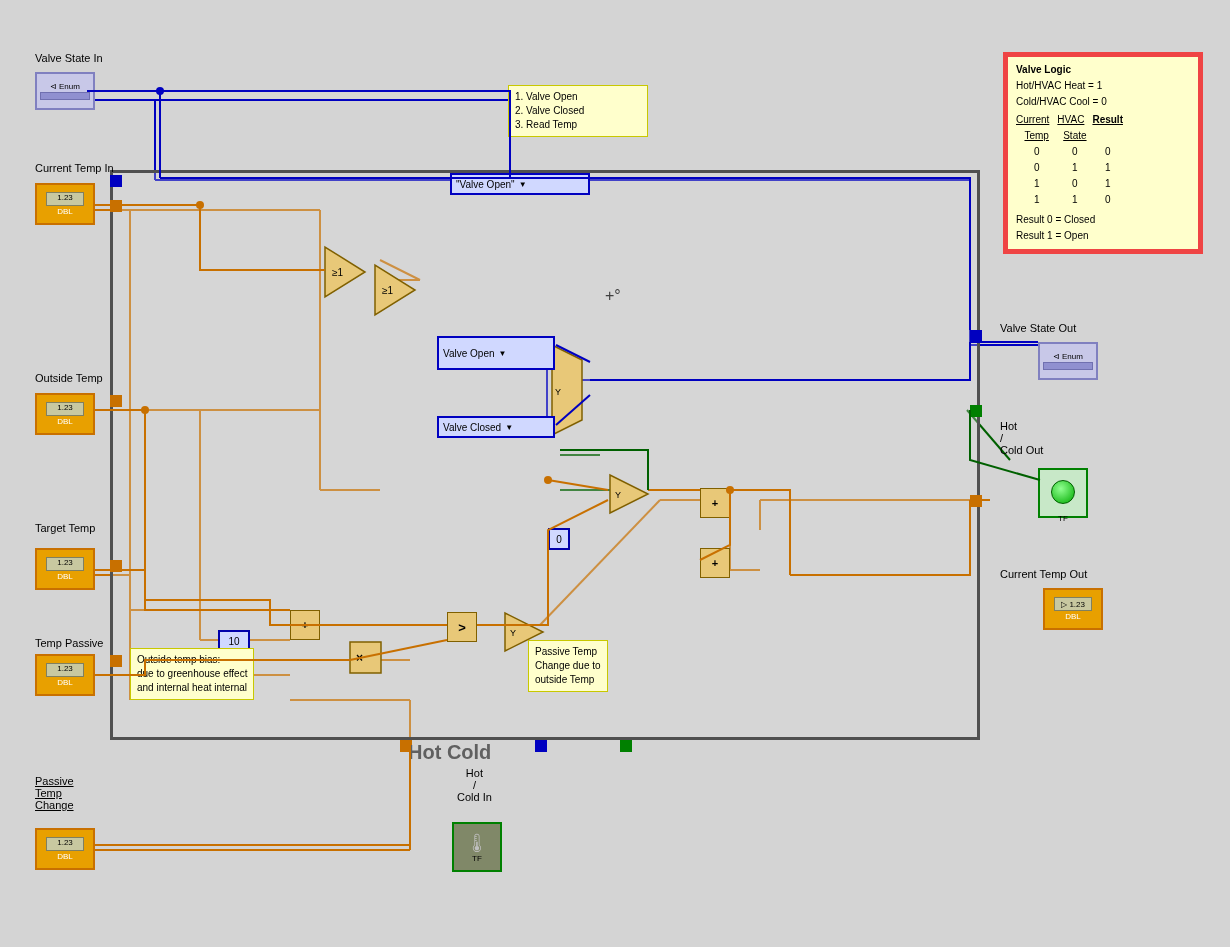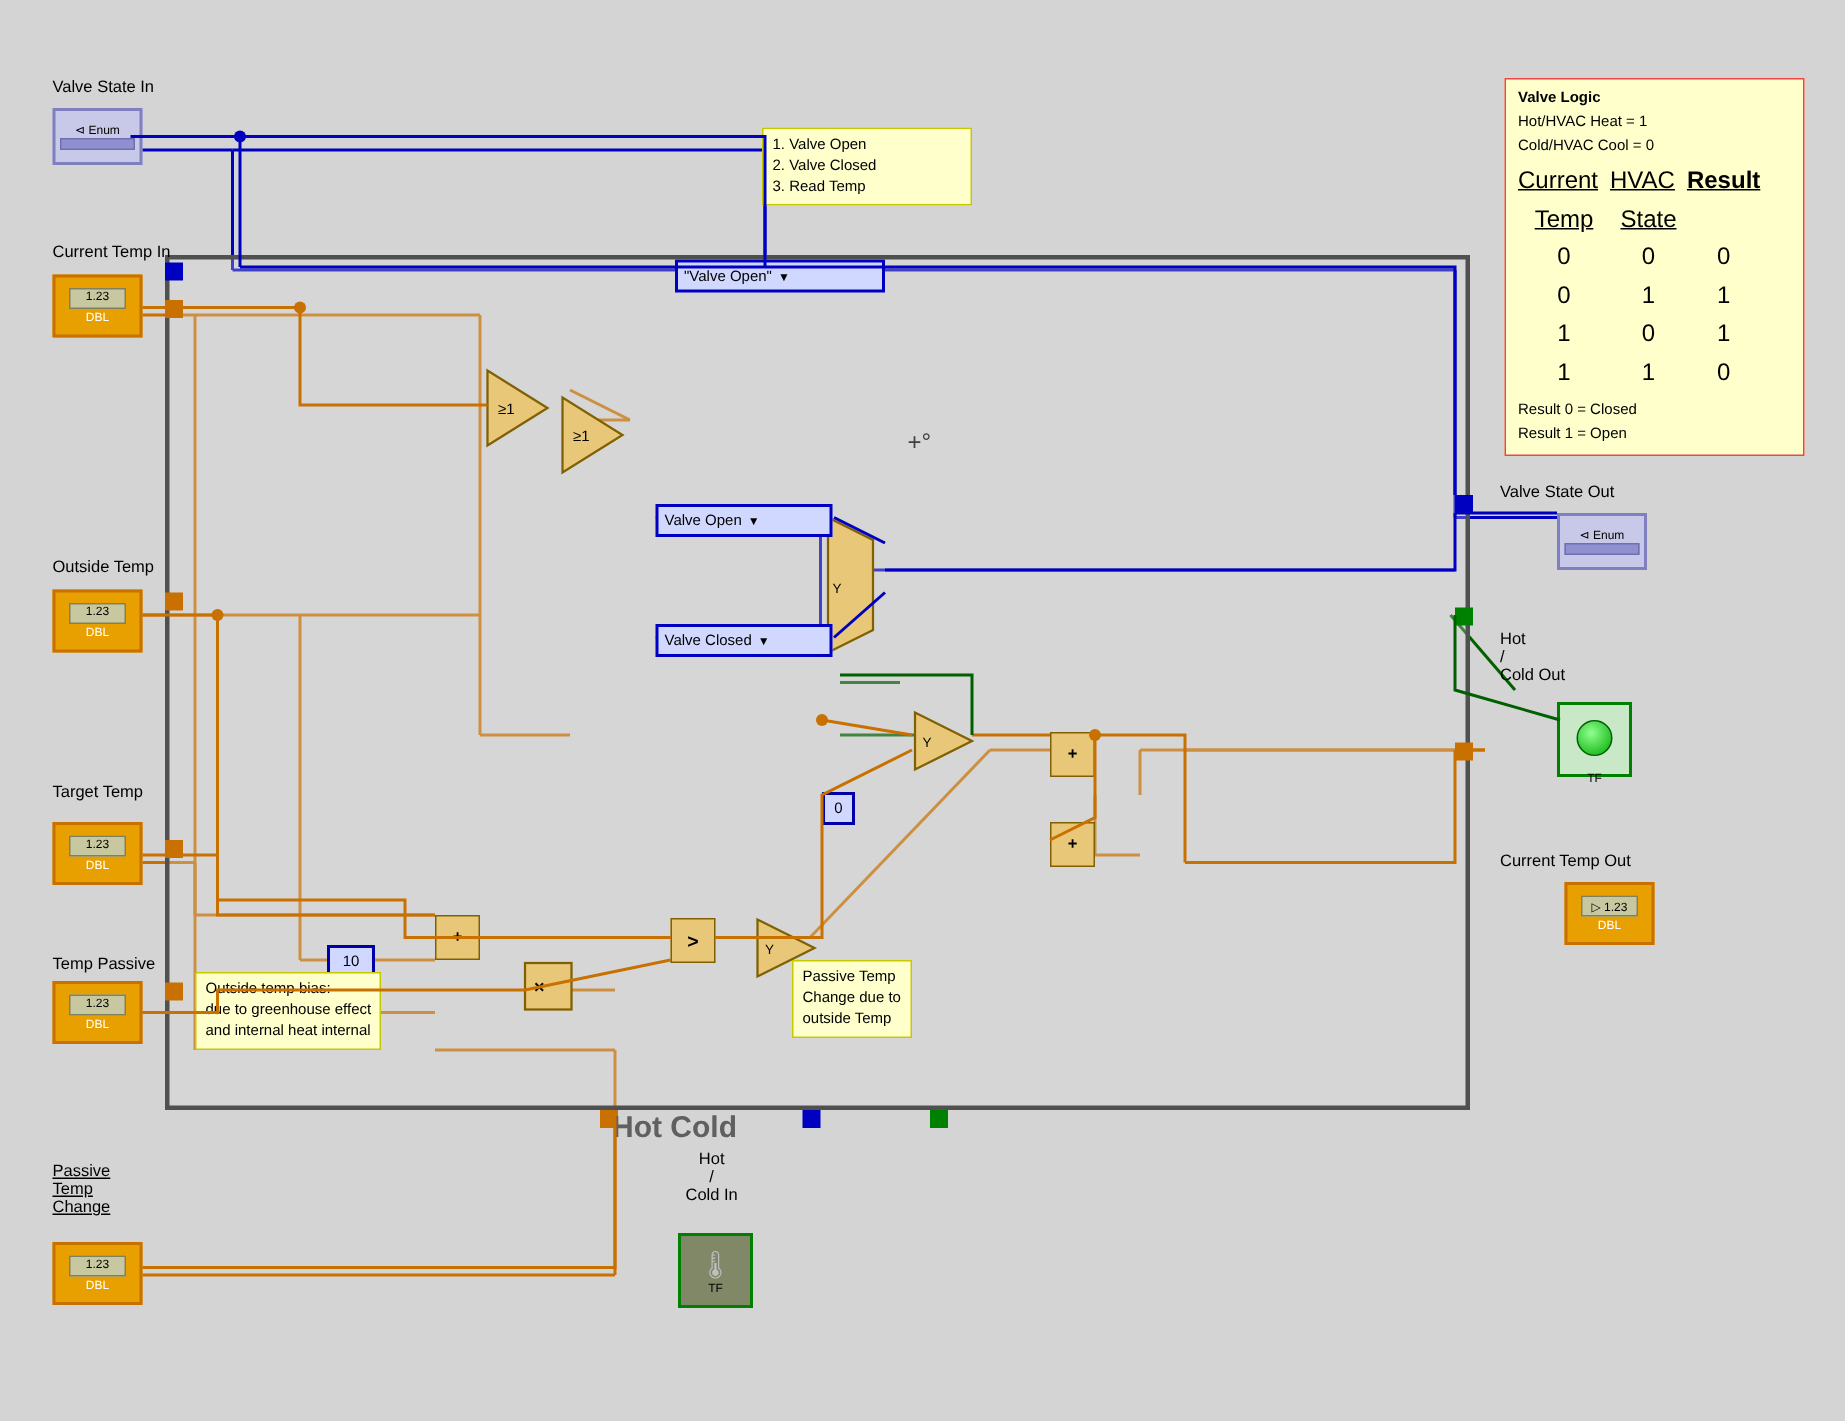--- a/index.html
+++ b/index.html
@@ -60,21 +60,21 @@
       left: 0;
       width: 1230px;
       height: 947px;
       pointer-events: none;
     }
 
     
     .info-box {
       position: absolute;
       background: #ffffcc;
-      border: 1px solid #ef4444;
+      border: 5px solid #ef4444;
       padding: 5px 8px;
       font-size: 10px;
       line-height: 1.5;
     }
 
     
     .annotation {
       position: absolute;
       background: #ffffcc;
       border: 1px solid #c8c800;
@@ -313,21 +313,21 @@
 <div class="num-const" style="left:218px; top:630px; width:32px; height:22px;">
   <span>10</span>
 </div>
 
 <div class="num-const" style="left:548px; top:528px; width:22px; height:22px;">
   <span>0</span>
 </div>
 
 <div style="position:absolute; left:605px; top:287px; font-size:16px; color:#404040;">+°</div>
 
-<div class="dropdown-box" style="left:437px; top:336px; width:118px; height:22px; font-size:10px; background:#d0d8ff; border:2px solid #0000c0;">
+<div class="dropdown-box" style="left:437px; top:336px; width:118px; height:34px; font-size:10px; background:#d0d8ff; border:2px solid #0000c0;">
   <span>Valve Open</span>
 </div>
 
 <div class="dropdown-box" style="left:437px; top:416px; width:118px; height:22px; font-size:10px; background:#d0d8ff; border:2px solid #0000c0;">
   <span>Valve Closed</span>
 </div>
 
 <div class="annotation" style="left:508px; top:85px; min-width:140px;">
   <div>1. Valve Open</div>
   <div>2. Valve Closed</div>
@@ -343,21 +343,21 @@
 <div class="annotation" style="left:528px; top:640px; max-width:160px;">
   <div>Passive Temp</div>
   <div>Change due to</div>
   <div>outside Temp</div>
 </div>
 
 <div class="info-box" style="left:1003px; top:52px; min-width:200px; line-height:1.6;">
   <div style="font-weight:bold;">Valve Logic</div>
   <div>Hot/HVAC Heat = 1</div>
   <div>Cold/HVAC Cool = 0</div>
-  <table style="font-size:16px; margin-top:2px; border-collapse:collapse;">
+  <table style="font-size:10px; margin-top:2px; border-collapse:collapse;">
     <tbody>
         <tr>
       <th style="padding-right:8px; font-weight:normal; text-decoration:underline;">Current</th>
       <th style="padding-right:8px; font-weight:normal; text-decoration:underline;">HVAC</th>
       <th style="font-weight:bold; text-decoration:underline;">Result</th>
     </tr>
     <tr>
       <th style="font-weight:normal; text-decoration:underline;">Temp</th>
       <th style="font-weight:normal; text-decoration:underline;">State</th>
       <td></td>

